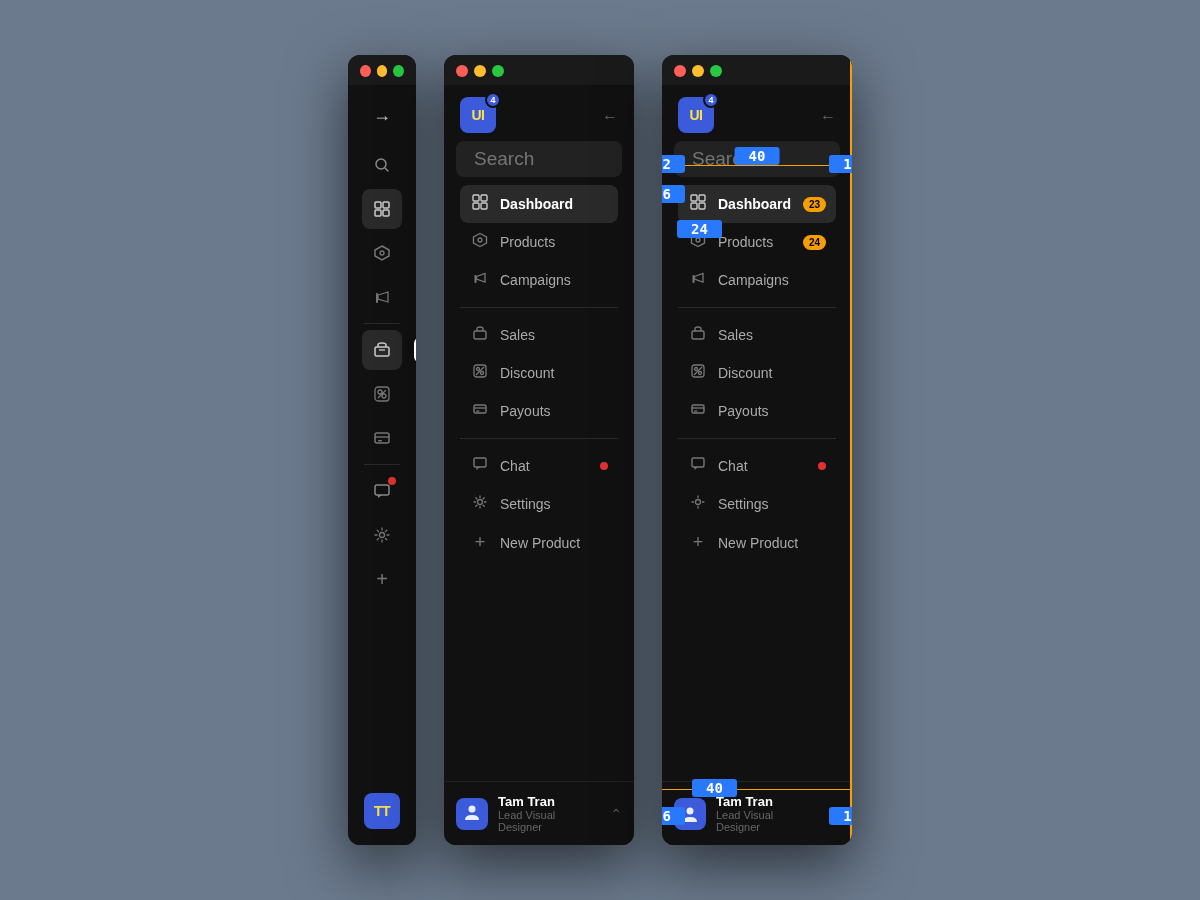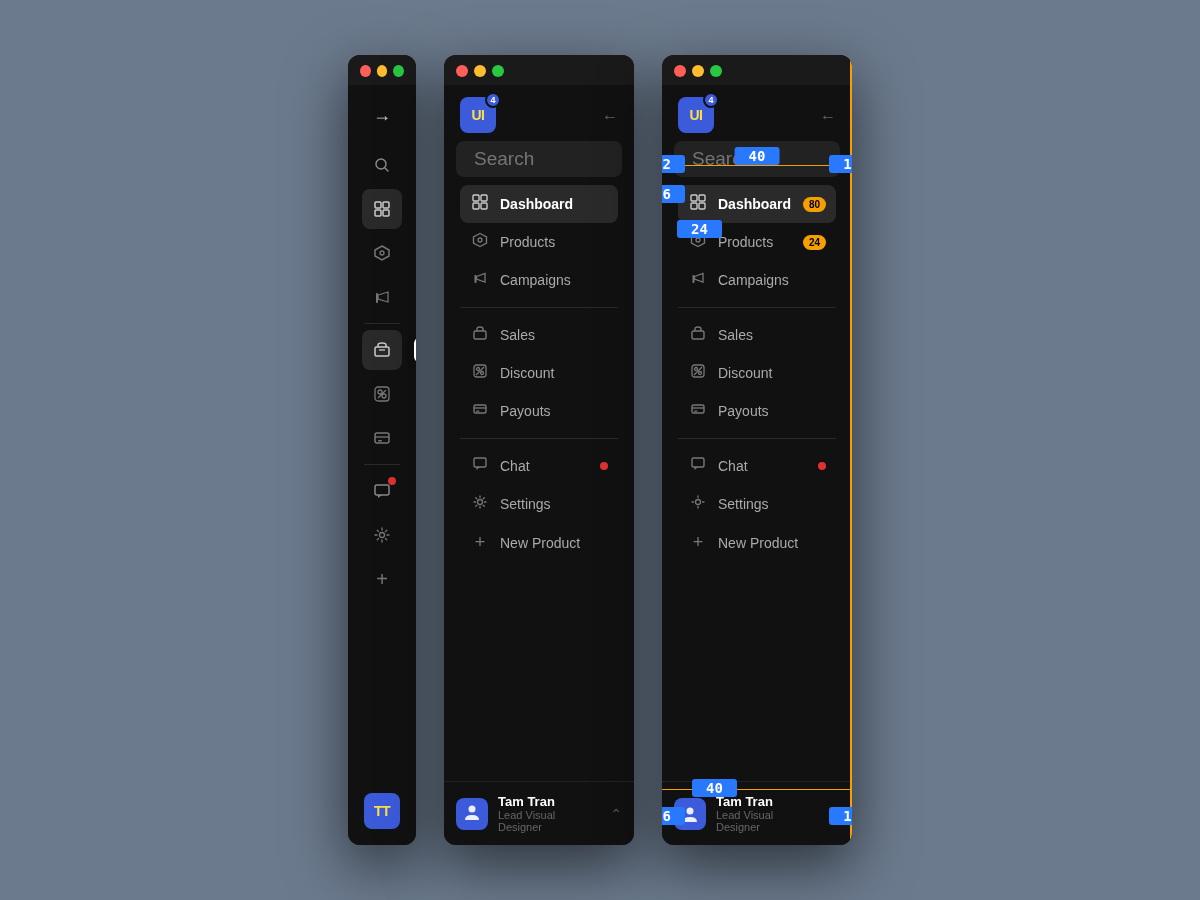--- a/index.html
+++ b/index.html
@@ -551,21 +551,21 @@
         <div class="nav-item active">
           <span class="nav-icon">
             <svg width="16" height="16" viewBox="0 0 16 16" fill="none">
                 <rect x="1" y="1" width="6" height="6" rx="1" stroke="#ccc" stroke-width="1.4"></rect>
                 <rect x="9" y="1" width="6" height="6" rx="1" stroke="#ccc" stroke-width="1.4"></rect>
                 <rect x="1" y="9" width="6" height="6" rx="1" stroke="#ccc" stroke-width="1.4"></rect>
                 <rect x="9" y="9" width="6" height="6" rx="1" stroke="#ccc" stroke-width="1.4"></rect>
               </svg>
           </span>
           <span>Dashboard</span>
-          <span class="item-badge">80</span>
+          <span class="item-badge">23</span>
         </div>
         <div class="nav-item">
           <span class="nav-icon">
             <svg width="16" height="16" viewBox="0 0 16 16" fill="none">
                 <polygon points="8,1.5 14.5,5 14.5,11 8,14.5 1.5,11 1.5,5" stroke="#777" stroke-width="1.4"></polygon>
                 <circle cx="8" cy="8" r="2" stroke="#777" stroke-width="1.3"></circle>
               </svg>
           </span>
           <span>Products</span>
           <span class="item-badge">24</span>

